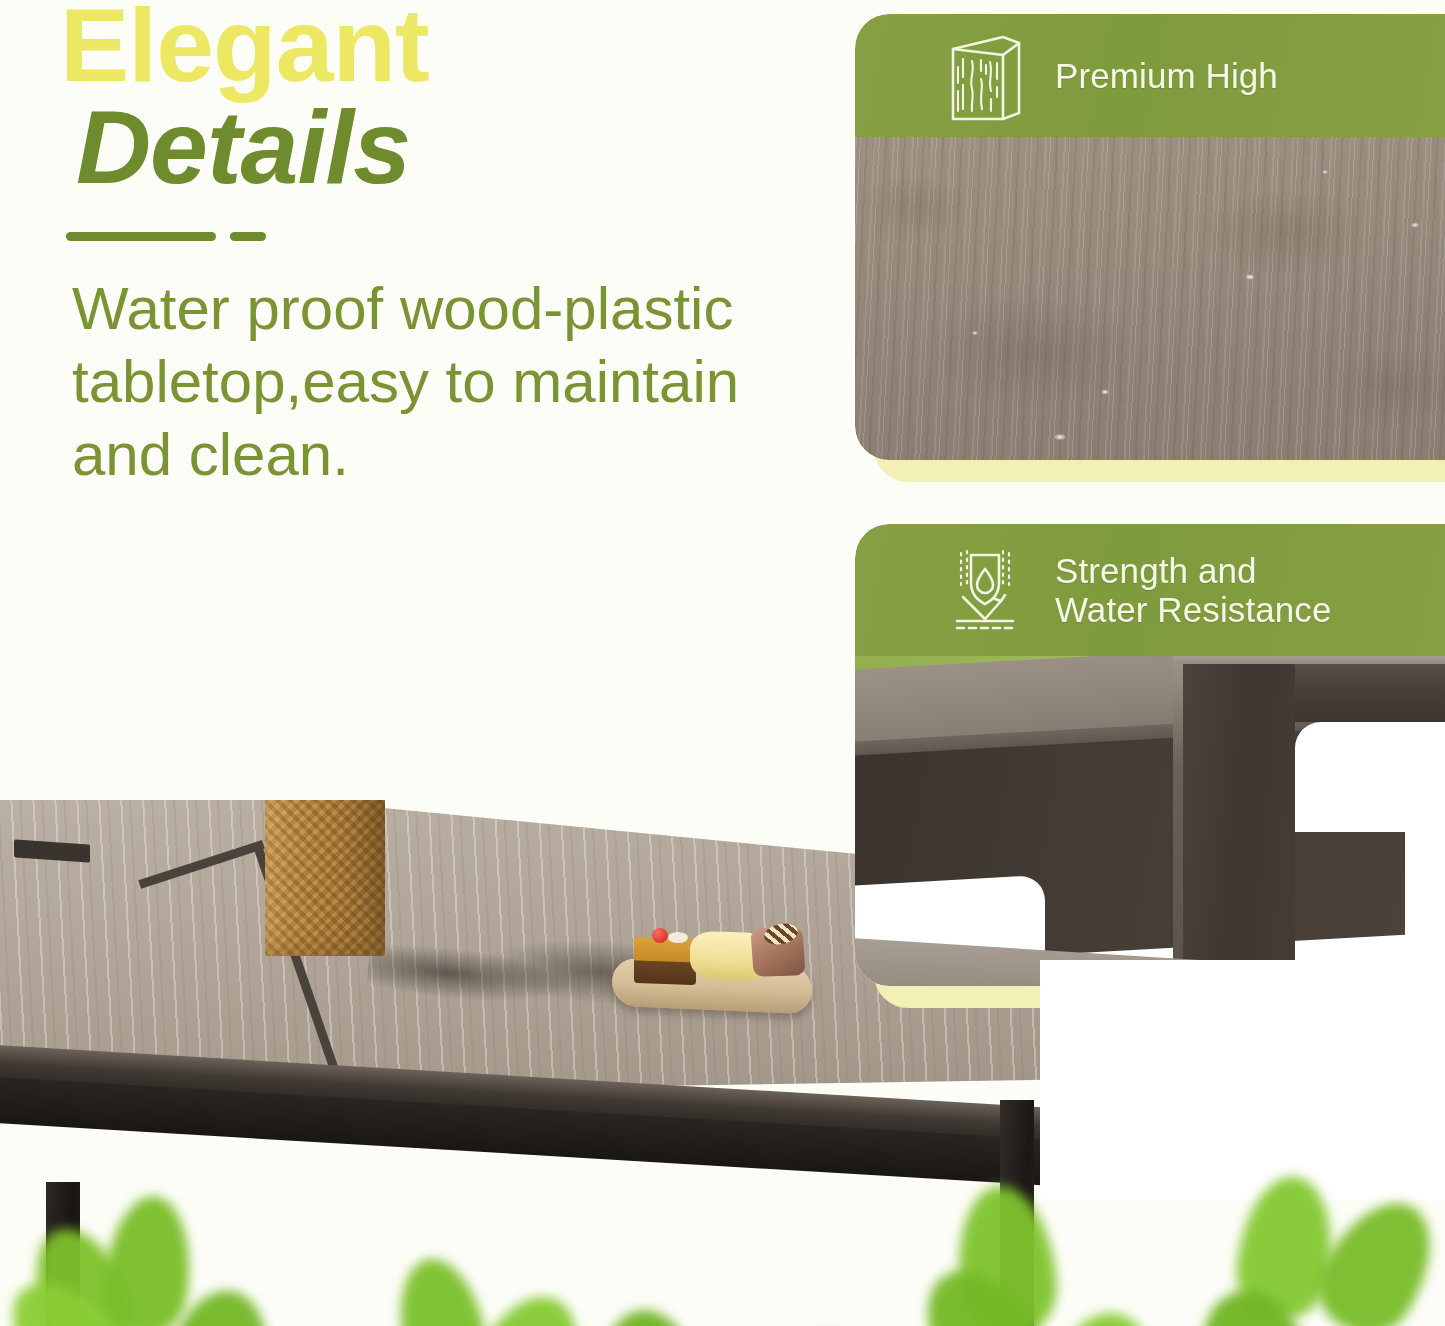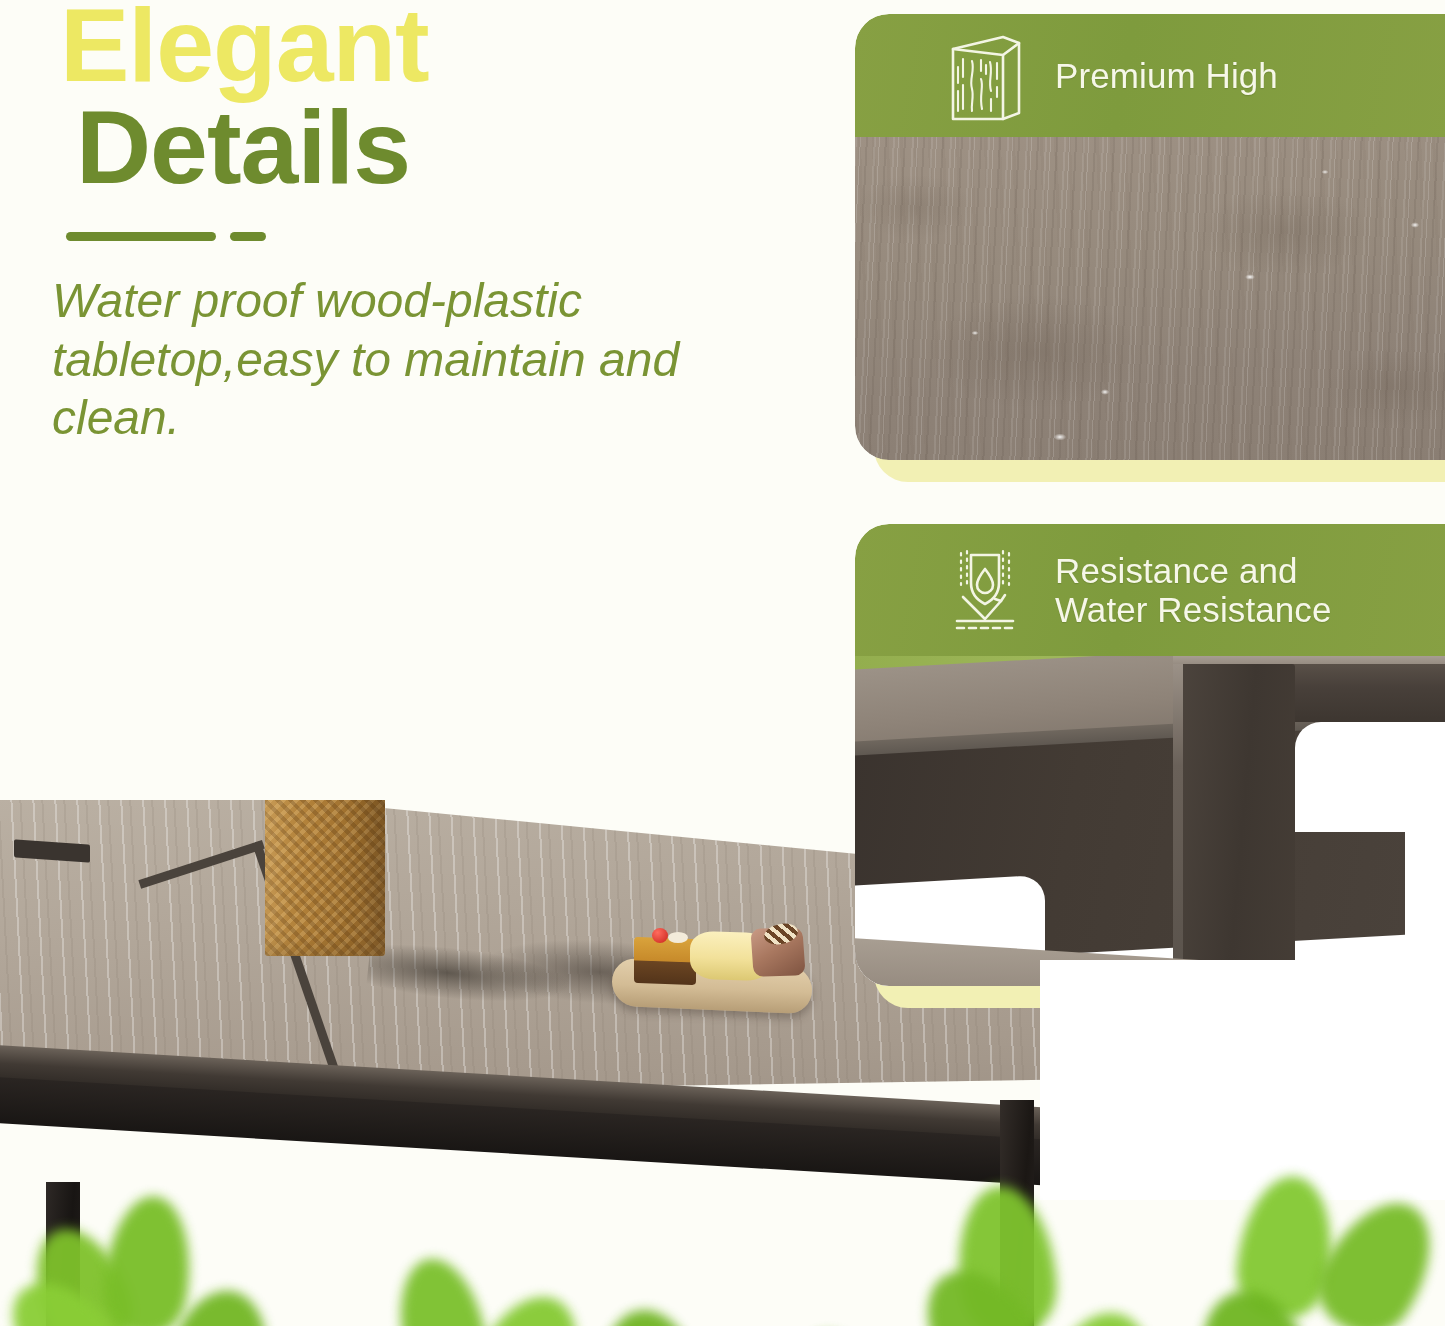--- a/index.html
+++ b/index.html
@@ -14,31 +14,31 @@
   .headline { position:absolute; left:60px; top:-4px; width:760px; }
   .hl-elegant {
     font-size:104px; font-weight:bold; line-height:0.95;
     color:#EDE863; letter-spacing:-1px;
     font-family:"Liberation Sans", sans-serif;
   }
   .hl-details {
     font-size:104px; font-weight:bold; line-height:0.98;
     color:#6E8B2E; letter-spacing:-1px; margin-left:16px; margin-top:2px;
     font-family:"Liberation Sans", sans-serif;
+    font-style:italic;
   }
   .rule-row { position:absolute; left:66px; top:232px; display:flex; gap:14px; align-items:center; }
   .rule-long { width:150px; height:9px; border-radius:5px; background:#6E8B2E; }
   .rule-short { width:36px; height:9px; border-radius:5px; background:#6E8B2E; }
 
   .subcopy {
-    position:absolute; left:52px; top:272px; width:700px;
-    font-size:48px; line-height:1.22; font-weight:normal;
+    position:absolute; left:72px; top:272px; width:700px;
+    font-size:60px; line-height:1.22; font-weight:normal;
     color:#7A9434;
     font-family:"Liberation Sans", sans-serif;
-    font-style:italic;
   }
 
   
   .card {
     position:absolute; border-radius:34px 0 0 34px; overflow:hidden;
   }
   .card-shadow {
     position:absolute; border-radius:34px 0 0 34px;
     background:#F2F0B4; z-index:0;
   }
@@ -353,21 +353,21 @@
             <path d="M62 10 L62 46"></path>
               <path d="M68 12 L68 44"></path>
           </g>
           <path d="M22 56 L44 78 L60 60"></path>
           <path d="M60 60 L64 54 M60 60 L54 58"></path>
           <path d="M16 80 L72 80"></path>
           <path d="M16 87 L72 87" stroke-dasharray="7 5"></path>
         </svg>
       </div>
       <div class="banner-text">
-        <div>Resistance and</div>
+        <div>Strength and</div>
         <div>Water Resistance</div>
       </div>
     </div>
     <div class="corner-photo">
       <div class="cp-green"></div>
       <div class="cp-top"></div>
       <div class="cp-top-edge"></div>
       <div class="cp-apron"></div>
       <div class="cp-apron-cut"></div>
       <div class="cp-rail-top"></div>

